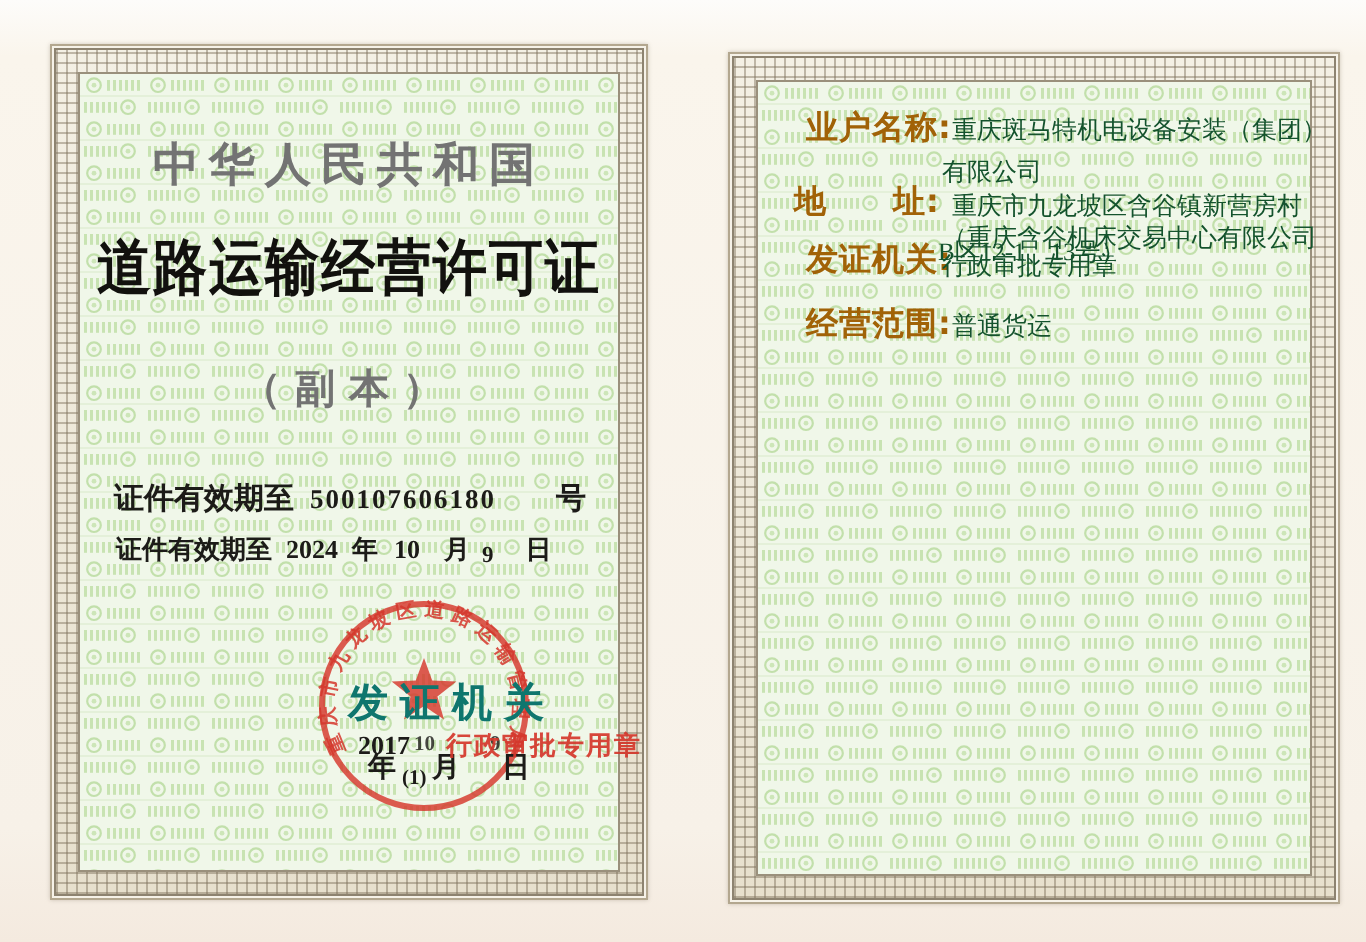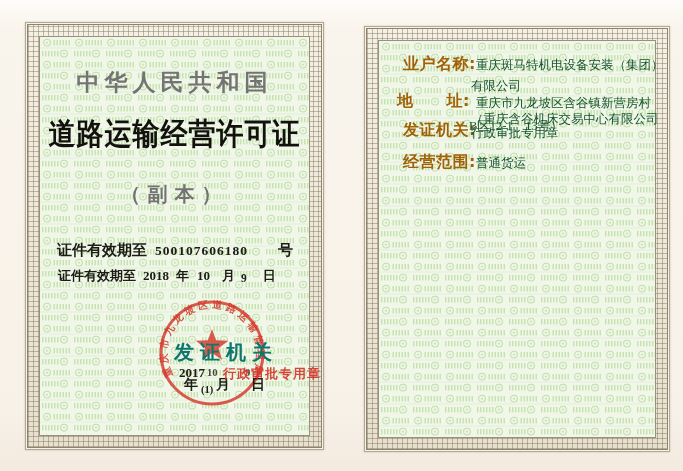--- a/index.html
+++ b/index.html
@@ -99,21 +99,21 @@
     <div class="row subtitle" style="top:158px;">（副本）</div>
 
     <div class="txt" style="left:31px;top:218px;">
       <span class="lic-label">证件有效期至</span>
       <span class="lic-number" style="margin-left:4px;">500107606180</span>
       <span class="lic-suffix" style="margin-left:26px;">号</span>
     </div>
 
     <div class="txt" style="left:32px;top:243px;">
       <span class="val-label">证件有效期至</span>
-      <span class="val-num" style="margin-left:3px;">2018</span>
+      <span class="val-num" style="margin-left:3px;">2024</span>
       <span class="val-unit" style="margin-left:3px;">年</span>
       <span class="val-num" style="margin-left:4px;">10</span>
       <span class="val-unit" style="margin-left:8px;">月</span>
       <span class="val-num" style="margin-left:2px;font-size:11.5px;vertical-align:-2px;">9</span>
       <span class="val-unit" style="margin-left:12px;">日</span>
     </div>
 
     <svg class="seal-svg" style="left:130px;top:274px;" width="112" height="112" viewBox="0 0 112 112" xmlns="http://www.w3.org/2000/svg">
       <defs>
         <path id="sealArc" d="M 18 80 A 45 45 0 1 1 94 80" fill="none"></path>

